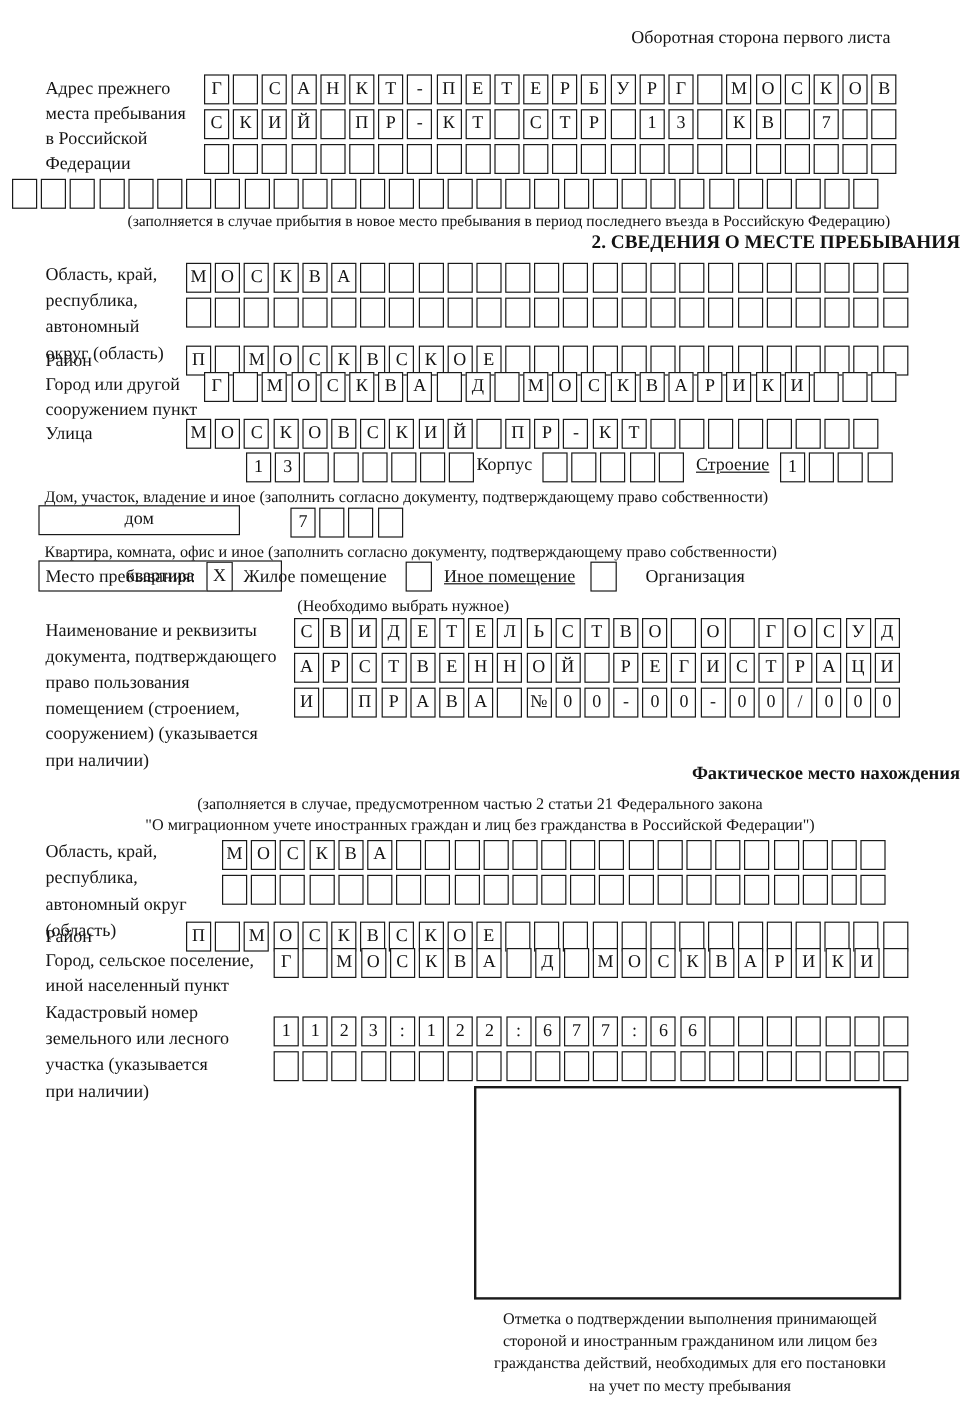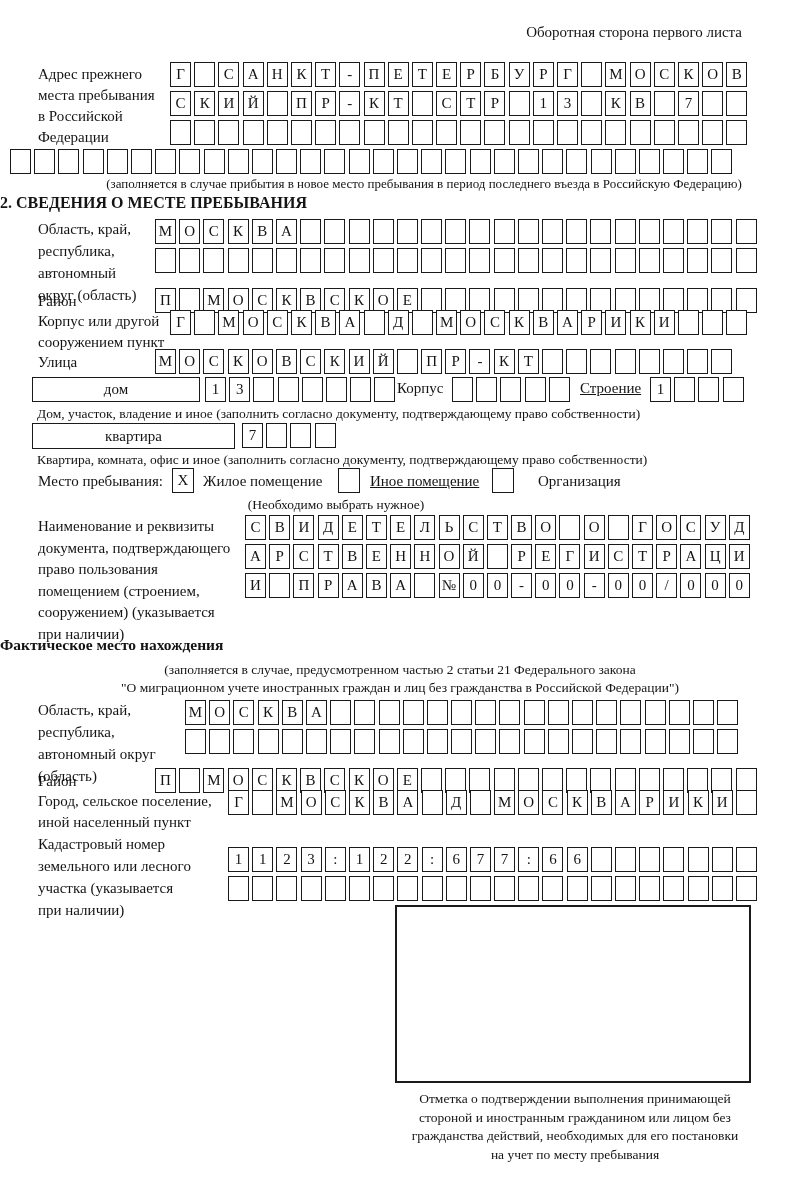--- a/index.html
+++ b/index.html
@@ -4,31 +4,31 @@
 <style>
   html,body{margin:0;padding:0;}
   body{
     width:800px;height:1180px;position:relative;background:#ffffff;
     font-family:"Liberation Serif", serif;color:#141414;overflow:hidden;
   }
   .abs{position:absolute;}
   .label{font-size:15px;line-height:21px;}
   .label.lh22{line-height:22px;}
   .caption{font-size:13px;line-height:15px;}
-  .title{font-weight:bold;font-size:16px;text-align:left;width:800px;left:0;}
+  .title{font-weight:bold;font-size:16px;text-align:right;width:800px;left:0;}
   .center{text-align:center;width:800px;left:0;}
   .cellrow{position:absolute;display:flex;}
   .cell{
     width:21px;height:25px;border:1.6px solid #1a1a1a;margin-right:3.2px;
     box-sizing:border-box;display:flex;align-items:center;justify-content:center;
     font-size:15px;line-height:1;background:#fff;flex:0 0 auto;
   }
   .widebox{
     position:absolute;border:1.6px solid #1a1a1a;box-sizing:border-box;
-    display:flex;align-items:center;justify-content:center;font-size:15px;background:#fff;
+    display:flex;align-items:center;justify-content:center;font-size:15px;background:#fff;margin-top:44px;
   }
   .checkbox{
     position:absolute;width:22px;height:25px;border:1.6px solid #1a1a1a;box-sizing:border-box;
     display:flex;align-items:center;justify-content:center;font-size:15px;background:#fff;
   }
   .bigbox{position:absolute;border:2px solid #1a1a1a;box-sizing:border-box;background:#fff;}
 </style>
 </head>
 <body>
 
@@ -238,21 +238,21 @@
     <span class="cell"></span>
     <span class="cell"></span>
     <span class="cell"></span>
     <span class="cell"></span>
     <span class="cell"></span>
     <span class="cell"></span>
     <span class="cell"></span>
   </div>
 
 <div class="abs label" style="top:311px;left:38px;width:130px;">
-    <div>Корпус или другой</div>
+    <div>Город или другой</div>
     <div>сооружением пункт</div>
   </div>
 <div class="cellrow" style="top:310px;left:170px;">
     <span class="cell">Г</span>
     <span class="cell"></span>
     <span class="cell">М</span>
     <span class="cell">О</span>
     <span class="cell">С</span>
     <span class="cell">К</span>
     <span class="cell">В</span>

